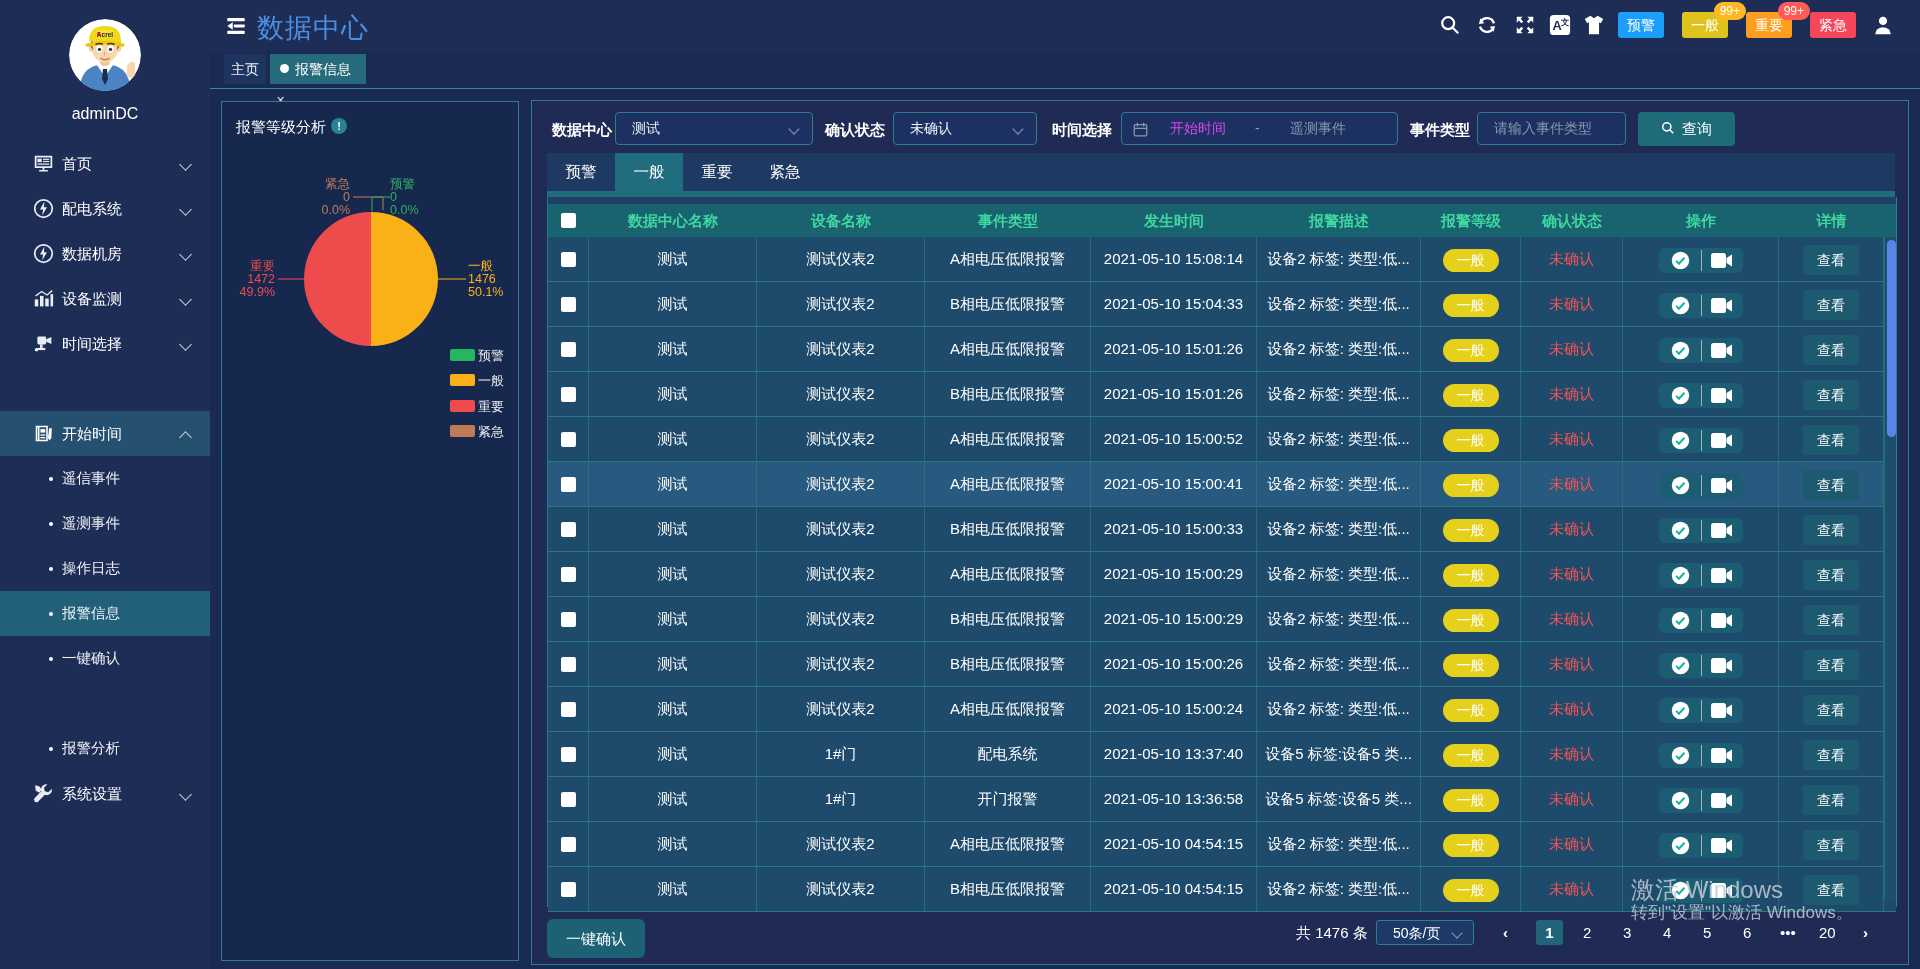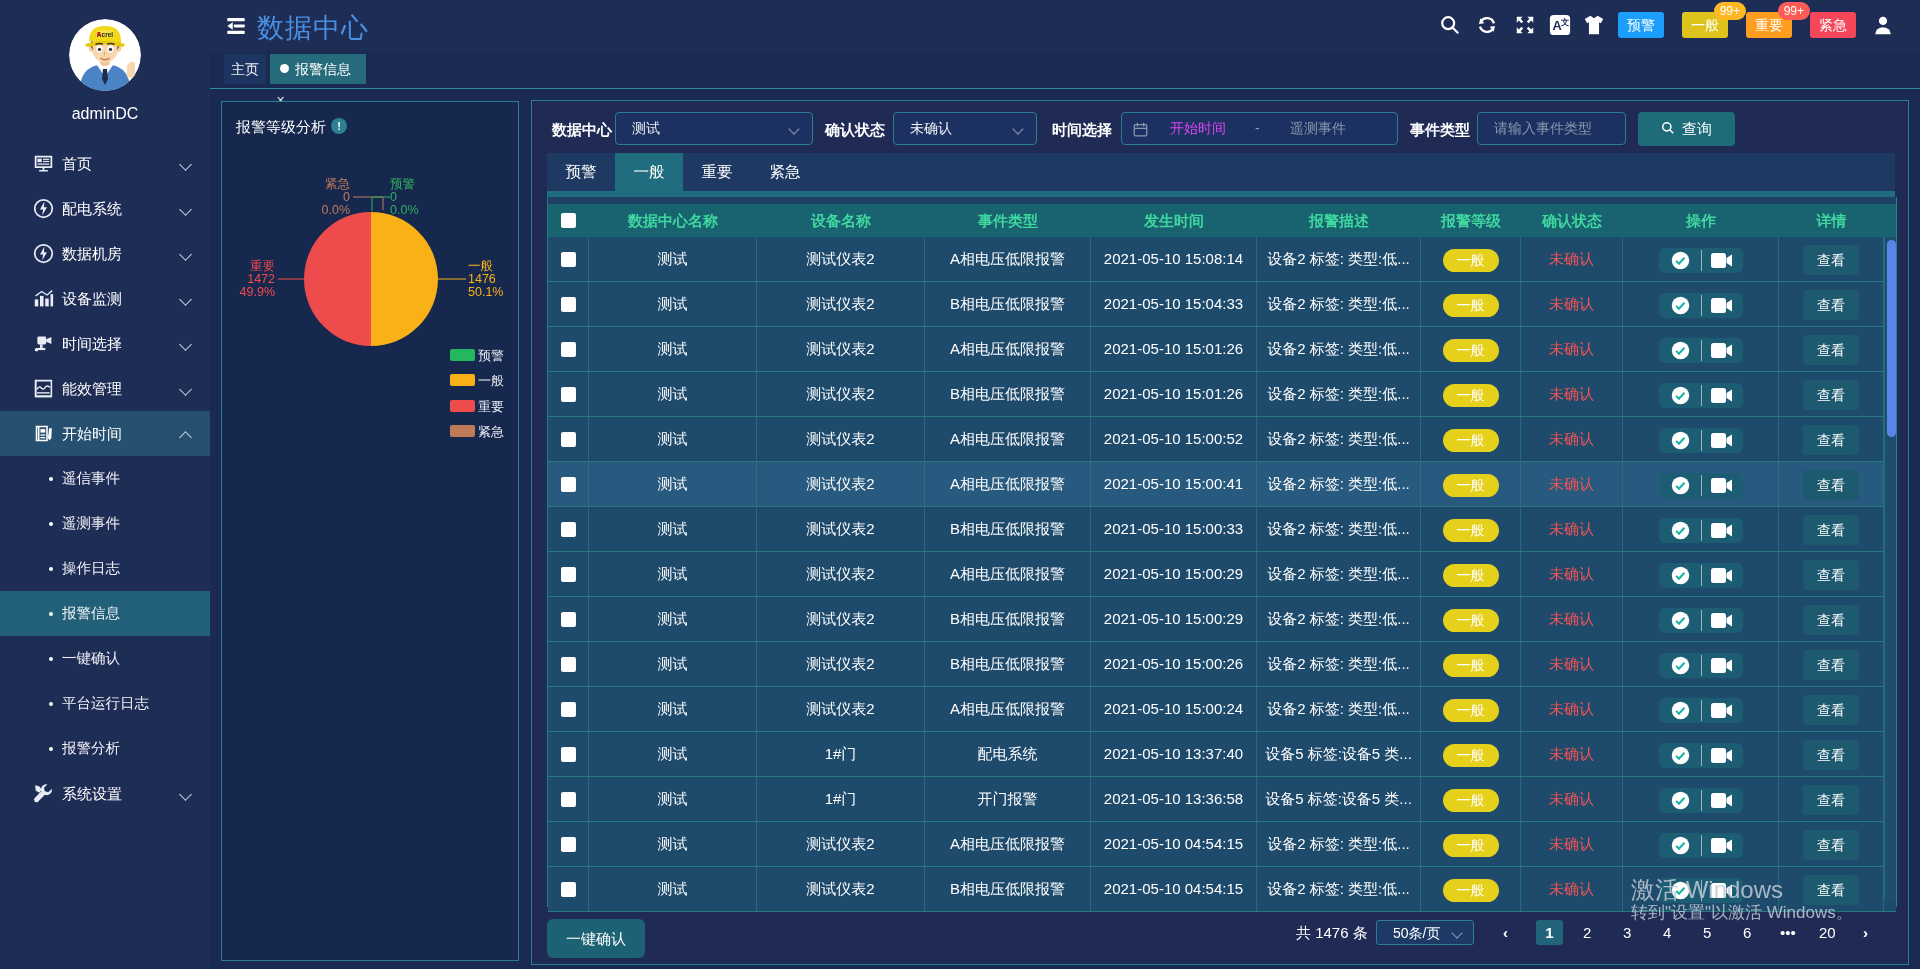--- a/index.html
+++ b/index.html
@@ -160,30 +160,20 @@
     <svg class="mi" viewBox="0 0 24 24" fill="#e8ecf4">
         <rect x="5" y="4" width="10" height="9" rx="1.5"></rect>
         <path d="M15 7 l6-2.5 v8 L15 10z"></path>
         <rect x="8" y="13" width="3" height="4"></rect>
         <rect x="5" y="17" width="9" height="2.5"></rect>
         <circle cx="4" cy="19" r="2"></circle>
       </svg>
     <span class="mt">时间选择</span>
       <i class="chev"></i>
   </div>
-  <div class="mitem" style="top:366px">
-    <svg class="mi" viewBox="0 0 24 24" fill="none" stroke="#e8ecf4" stroke-width="1.8">
-        <path d="M3 3 v18 h18" fill="none"></path>
-        <path d="M3 3 h18 v18 h-18 z" fill="none"></path>
-        <path d="M4.5 13 q2.5-4.5 5-1.5 t5-1.5 q2.5-2 5 1" stroke-width="1.6"></path>
-        <path d="M4.5 17 h14.5" stroke-width="1.6"></path>
-      </svg>
-    <span class="mt">能效管理</span>
-      <i class="chev"></i>
-  </div>
   <div class="mitem" style="top:411px;background:#26506f">
     <svg class="mi" viewBox="0 0 24 24" fill="#fff">
         <path d="M4 4 h12 v16 H4 z M6.5 4 v16" stroke="#fff" fill="none" stroke-width="1.8"></path>
         <rect x="8.5" y="7" width="5.5" height="4" fill="#fff"></rect>
         <rect x="8.5" y="13" width="5.5" height="1.5" fill="#fff"></rect>
         <rect x="8.5" y="16" width="5.5" height="1.5" fill="#fff"></rect>
         <path d="M18.5 6 l3 0 -0.5 11 -2 3 -2-3 z" fill="#fff"></path>
       </svg>
     <span class="mt">开始时间</span>
       <i class="chev up"></i>
@@ -200,24 +190,20 @@
       <i class="dot"></i>
       <span class="mt">操作日志</span>
     </div>
   <div class="sub" style="top:591px;background:#216078">
       <i class="dot"></i>
       <span class="mt">报警信息</span>
     </div>
   <div class="sub" style="top:636px">
       <i class="dot"></i>
       <span class="mt">一键确认</span>
-    </div>
-  <div class="sub" style="top:681px">
-      <i class="dot"></i>
-      <span class="mt">平台运行日志</span>
     </div>
   <div class="sub" style="top:726px">
       <i class="dot"></i>
       <span class="mt">报警分析</span>
     </div>
   <div class="mitem" style="top:771px">
     <svg class="mi" viewBox="0 0 24 24" fill="#e8ecf4">
         <path d="M21.5 6.5 l-4 4 -4-1 -1-4 4-4 a6 6 0 0 0-7 8 L2 17 a2.8 2.8 0 0 0 4 4 l7.5-7.5 a6 6 0 0 0 8-7z"></path>
         <path d="M2.5 2.5 l5 1.5 2.5 4 -3 3 -4-2.5z" fill="#e8ecf4"></path>
       </svg>

